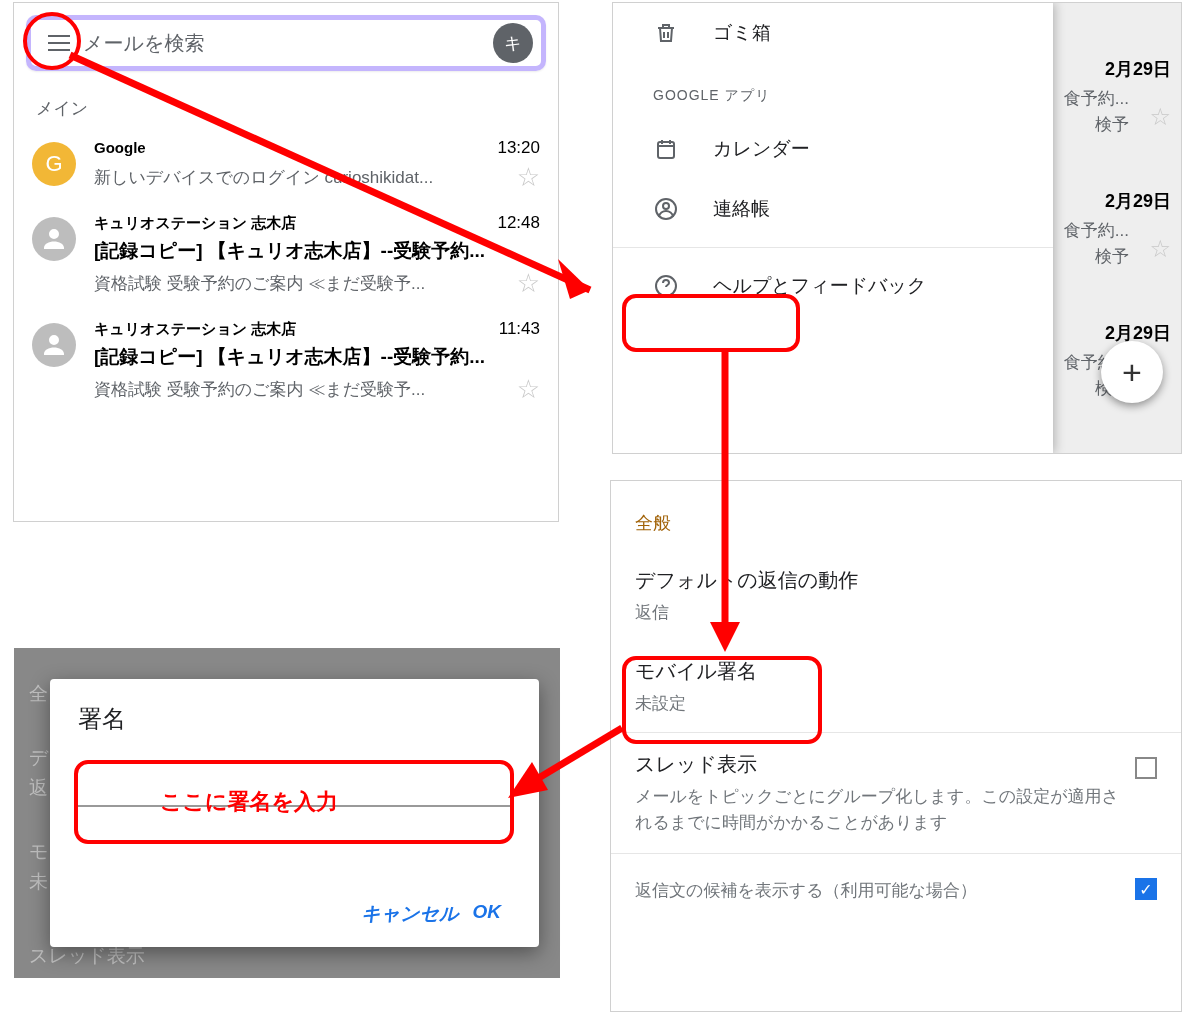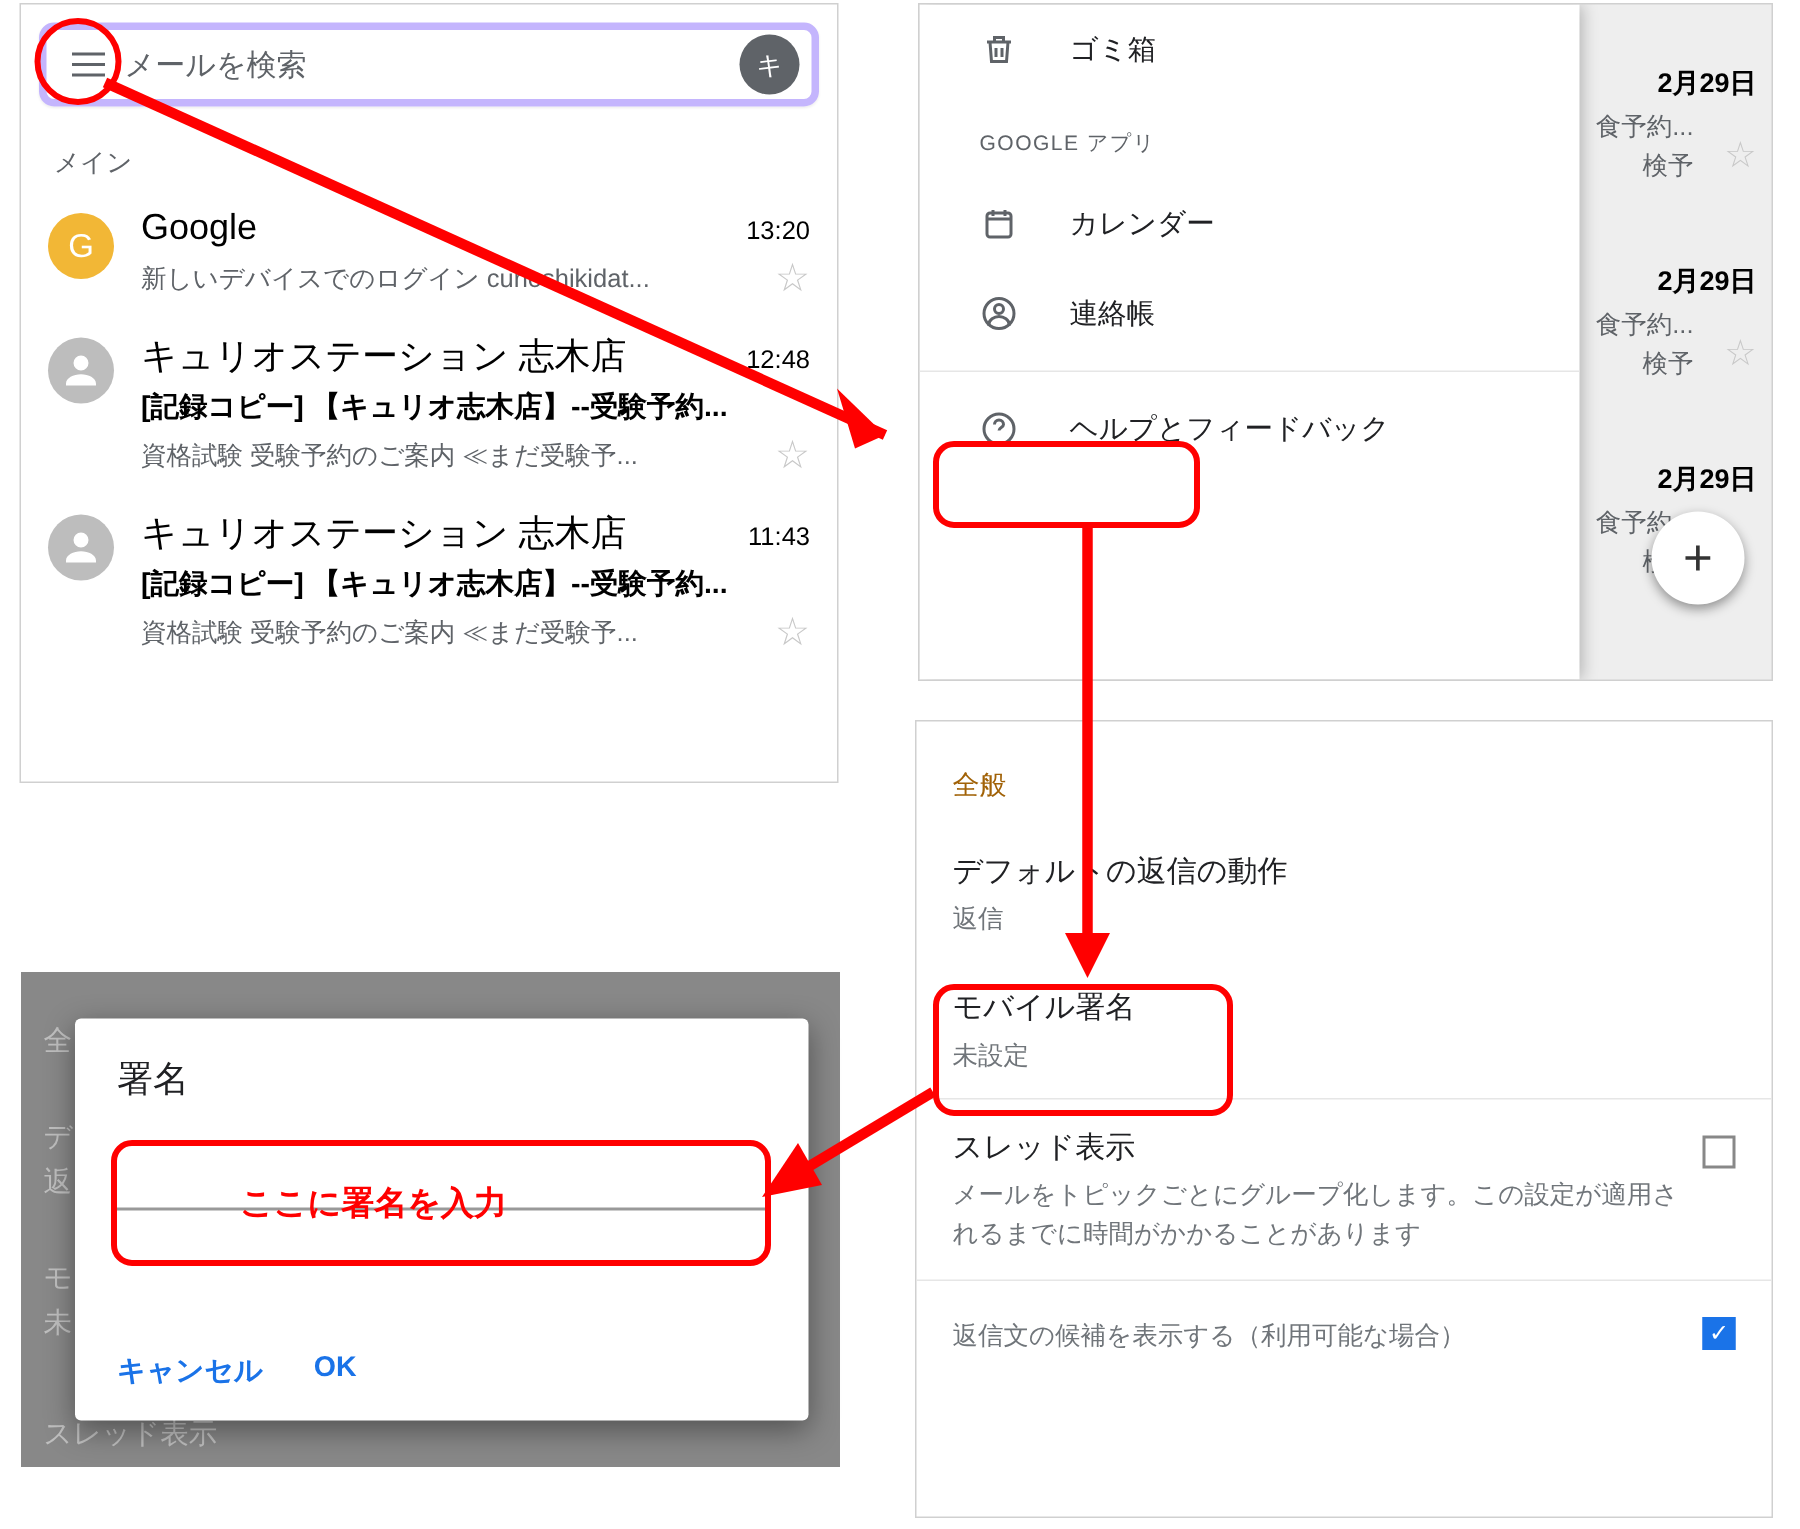--- a/index.html
+++ b/index.html
@@ -16,37 +16,37 @@
   #A .searchbar .q { flex: 1; color: #5f6368; font-size: 20px; padding-left: 4px; }
   #A .searchbar .avatar { width: 40px; height: 40px; border-radius: 50%; background: #5f6368; color: #fff; display: flex; align-items: center; justify-content: center; font-size: 17px; }
   #A .section { color: #5f6368; font-size: 17px; margin: 26px 0 6px 22px; }
   #A .mail { display: flex; padding: 12px 18px 8px 18px; }
   #A .mail .ava { width: 44px; height: 44px; border-radius: 50%; display: flex; align-items: center; justify-content: center; color: #fff; font-size: 22px; flex-shrink: 0; margin-right: 18px; margin-top: 4px; }
   #A .mail .ava.gold { background: #f2b736; }
   #A .mail .ava.grey { background: #bdbdbd; }
   #A .mail .ava.grey svg { width: 30px; height: 30px; fill: #fff; }
   #A .mail .body { flex: 1; min-width: 0; }
   #A .mail .row1 { display: flex; justify-content: space-between; align-items: baseline; }
-  #A .mail .sender { font-weight: 400; font-size: 24px; }
+  #A .mail .sender { font-weight: 700; font-size: 15px; }
   #A .mail .time { font-size: 17px; font-weight: 400; }
   #A .mail .subject { font-weight: 700; font-size: 19px; margin-top: 5px; white-space: nowrap; overflow: hidden; text-overflow: ellipsis; }
   #A .mail .row3 { display: flex; justify-content: space-between; align-items: center; margin-top: 4px; }
   #A .mail .snippet { color: #5f6368; font-size: 17px; white-space: nowrap; overflow: hidden; text-overflow: ellipsis; }
   #A .mail .star { color: #c8c8c8; font-size: 26px; margin-left: 10px; }
 
   
   #B { left: 612px; top: 2px; width: 570px; height: 452px; background: #eee; border: 1px solid #d0d0d0; overflow: hidden; }
   #B .drawer { background: #fff; width: 440px; height: 100%; box-shadow: 2px 0 10px rgba(0,0,0,.25); }
   #B .ditem { display: flex; align-items: center; height: 60px; padding-left: 40px; }
   #B .ditem .ico { width: 26px; height: 26px; margin-right: 34px; display: flex; align-items: center; justify-content: center; }
   #B .ditem .ico svg { width: 24px; height: 24px; fill: none; stroke: #5f6368; stroke-width: 2; }
   #B .ditem .lab { font-size: 19px; color: #202124; }
   #B .dhead { padding: 24px 0 14px 40px; font-size: 14px; letter-spacing: 1px; color: #5f6368; }
   #B .sep { border-top: 1px solid #e6e6e6; margin-top: 8px; padding-top: 8px; }
-  #B .behind { position: absolute; right: 0; top: 0; width: 130px; height: 100%; }
+  #B .behind { position: absolute; right: 0; top: 14px; width: 130px; height: 100%; }
   #B .behind .when { position: absolute; right: 10px; font-size: 18px; font-weight: 700; }
   #B .behind .txt { position: absolute; right: 40px; font-size: 17px; color: #5f6368; }
   #B .behind .star { position: absolute; right: 10px; color: #c8c8c8; font-size: 24px; }
   #B .fab { position: absolute; right: 18px; bottom: 50px; width: 62px; height: 62px; border-radius: 50%; background: #fff; box-shadow: 0 3px 8px rgba(0,0,0,.4); display: flex; align-items: center; justify-content: center; font-size: 34px; color: #333; }
 
   
   #C { left: 610px; top: 480px; width: 572px; height: 532px; border: 1px solid #d0d0d0; padding-top: 30px; }
   #C .cat { color: #a16207; font-size: 18px; padding: 0 24px 16px 24px; }
   #C .item { padding: 16px 24px; border-bottom: 0; }
   #C .ttl { font-size: 20px; color: #202124; }
@@ -55,21 +55,21 @@
   #C .witem .txt { flex: 1; }
   #C .witem .cb { width: 22px; height: 22px; border: 2px solid #888; margin-top: 6px; }
   #C .witem .cb.on { background: #1a73e8; border-color: #1a73e8; color: #fff; display: flex; align-items: center; justify-content: center; font-size: 16px; }
   #C .hr { border-top: 1px solid #e6e6e6; }
 
   
   #D { left: 14px; top: 648px; width: 546px; height: 330px; background: #888; border: 1px solid #888; }
   #D .dlg { position: absolute; left: 35px; right: 20px; top: 30px; bottom: 30px; background: #fff; border-radius: 4px; padding: 24px 28px 14px 28px; display: flex; flex-direction: column; box-shadow: 0 6px 20px rgba(0,0,0,.4); }
   #D .dtitle { font-size: 24px; color: #202124; margin-bottom: 34px; }
   #D .dinput { border: 0; border-bottom: 2px solid #999; width: 100%; height: 38px; font-size: 17px; }
-  #D .dbtns { margin-top: auto; display: flex; justify-content: flex-start; gap: 34px; padding-bottom: 6px; padding-right: 10px; }
+  #D .dbtns { margin-top: auto; display: flex; justify-content: flex-end; gap: 14px; padding-bottom: 6px; padding-right: 10px; font-style: italic; }
   #D .dbtns span { color: #1a73e8; font-size: 19px; font-weight: 600; }
   #D .bg { position: absolute; left: 14px; color: #bfbfbf; font-size: 19px; }
 
   
   .anno { position: absolute; pointer-events: none; }
   .ring { border: 4px solid #ff0000; border-radius: 999px; }
   .rbox { border: 4px solid #ff0000; border-radius: 14px; }
   .redlabel { position: absolute; color: #ff0000; font-size: 22px; font-weight: 600; }
   svg.arrow { position: absolute; overflow: visible; }
   svg.arrow line { stroke: #ff0000; stroke-width: 7; }

